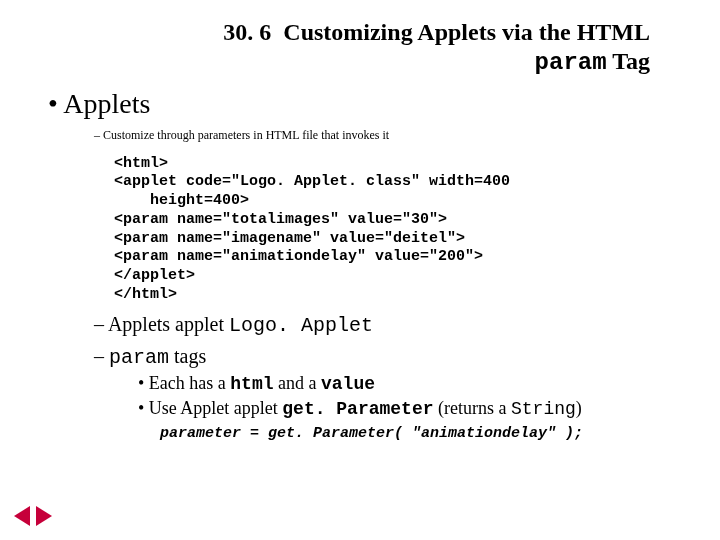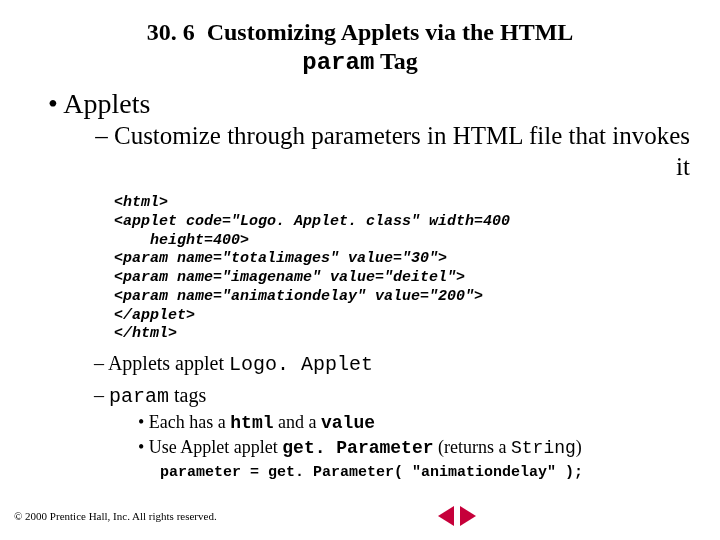--- a/index.html
+++ b/index.html
@@ -6,51 +6,50 @@
   body {
     width: 720px;
     height: 540px;
     background: #fff;
     font-family: "Times New Roman", Times, serif;
     color: #000;
     position: relative;
     padding: 18px 30px 0 30px;
   }
   .title {
-    text-align: center;
+    text-align: right;
     font-weight: bold;
     font-size: 24px;
     line-height: 1.2;
     margin: 0 40px 10px 40px;
   }
   .title .code { font-family: "Courier New", monospace; font-weight: bold; }
   .l1 {
     font-size: 28px;
     margin-left: 18px;
     margin-top: 4px;
   }
   .bullet-dot::before { content: "• "; }
   .l2 {
-    font-size: 25px;
+    font-size: 12px;
     margin-left: 64px;
+    margin-top: 8px;
     text-indent: -16px;
     padding-left: 16px;
     line-height: 1.25;
-    text-align: right;
   }
   .dash::before { content: "– "; }
   .codeblock {
     font-family: "Courier New", monospace;
     font-weight: bold;
     font-size: 15px;
     margin-left: 84px;
     margin-top: 12px;
     line-height: 1.25;
     white-space: pre;
-    font-style: italic;
   }
   .l2b {
     font-size: 20px;
     margin-left: 64px;
     margin-top: 8px;
     text-indent: -16px;
     padding-left: 16px;
   }
   .mono { font-family: "Courier New", monospace; }
   .l3 {
@@ -60,20 +59,21 @@
     text-indent: -14px;
     padding-left: 14px;
   }
   .smbullet::before { content: "• "; }
   .codeline {
     font-family: "Courier New", monospace;
     font-weight: bold;
     font-size: 15px;
     margin-left: 130px;
     margin-top: 6px;
+    font-style: italic;
   }
   .footer {
     position: absolute;
     bottom: 14px;
     left: 14px;
     right: 14px;
     display: flex;
     align-items: center;
     justify-content: space-between;
   }
@@ -130,18 +130,17 @@
   <span>Each has a </span><span class="mono" style="font-weight:bold">html</span><span> and a </span><span class="mono" style="font-weight:bold">value</span>
 </div>
 
 <div class="l3 smbullet">
   <span>Use Applet applet </span><span class="mono" style="font-weight:bold">get. Parameter</span><span> (returns a </span><span class="mono" style="font-weight:normal">String</span><span>)</span>
 </div>
 
 <div class="codeline">parameter = get. Parameter( "animationdelay" );</div>
 
 <div class="footer">
-  <div class="copyright">© 2000 Prentice Hall, Inc. All rights reserved.</div>
   <div class="nav">
     <div class="arrow-btn arrow-left"></div>
     <div class="arrow-btn arrow-right"></div>
   </div>
 </div>
 
 </body></html>

